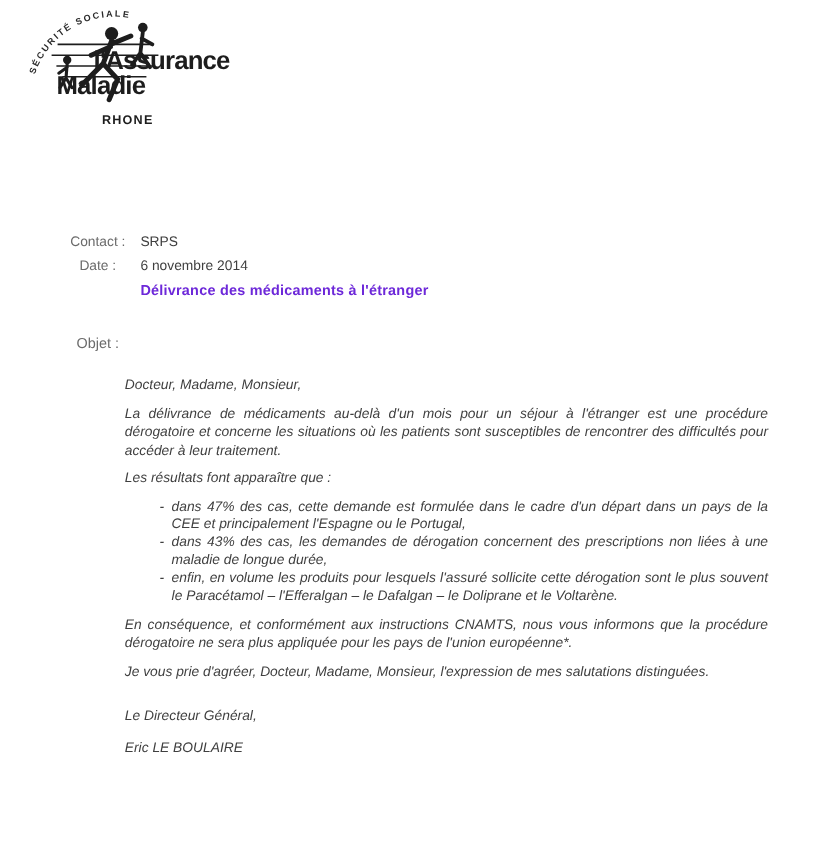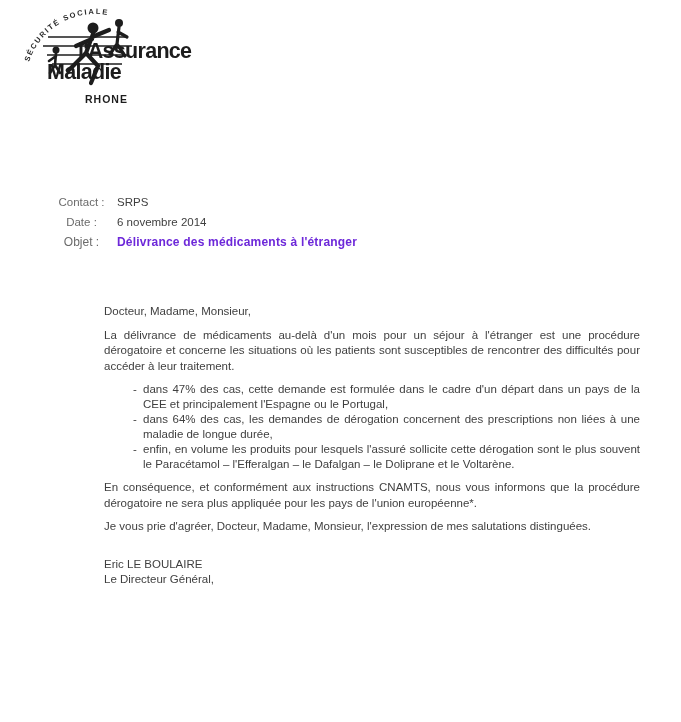--- a/index.html
+++ b/index.html
@@ -13,26 +13,26 @@
   }
   
   .logo{position:absolute;left:16px;top:6px;width:200px;height:108px;}
   .logo svg{display:block;}
   
   .meta{position:absolute;left:58px;top:196px;font-size:11.5px;}
   .meta-row{display:flex;margin-bottom:7.5px;line-height:12.5px;}
   .meta-label{flex:none;width:47px;color:#6b6b6b;text-align:center;}
   .meta-value{color:#3f3f3f;white-space:nowrap;margin-left:12px;}
   .objet-row{margin-top:6px;}
-  .objet-row .meta-label{font-size:12px;}
+  .objet-row .meta-label{font-size:12px;margin-top:44px;}
   .objet-row .meta-value{font-weight:bold;font-size:12px;color:#6d28d9;letter-spacing:0.2px;}
   
   .body-block{
-    position:absolute;left:104px;top:304px;width:536px;
-    font-size:11.5px;line-height:15.5px;
+    position:absolute;left:104px;top:314px;width:536px;
+    font-size:11.5px;line-height:15.5px;font-style:italic;
   }
   .body-block p{margin:0 0 8px;}
   .para{text-align:justify;}
   .bullets{list-style:none;margin:0 0 9px;padding:0;line-height:14.9px;}
   .bullet{display:flex;}
   .bullet .marker{flex:none;width:10px;margin-left:29px;}
   .bullet .btext{flex:1;text-align:justify;}
   .closing{margin-bottom:22px !important;}
   .sig-title{margin-bottom:11px !important;}
   .sig-name{margin-bottom:0 !important;}
@@ -88,38 +88,39 @@
       <span class="meta-value">Délivrance des médicaments à l'étranger</span>
     </div>
   </div>
 
   <div class="body-block">
     <p class="line">Docteur, Madame, Monsieur,</p>
 
     <p class="para">La délivrance de médicaments au-delà d'un mois pour un séjour à l'étranger est une procédure dérogatoire et concerne les situations où les patients sont susceptibles de rencontrer des difficultés pour accéder à leur traitement.</p>
 
 
+    <p class="line">Les résultats font apparaître que :</p>
 
     <ul class="bullets">
       <li class="bullet">
         <span class="marker">-</span>
         <span class="btext">dans 47% des cas, cette demande est formulée dans le cadre d'un départ dans un pays de la CEE et principalement l'Espagne ou le Portugal,</span>
       </li>
       <li class="bullet">
         <span class="marker">-</span>
-        <span class="btext">dans 64% des cas, les demandes de dérogation  concernent des prescriptions non liées à une maladie de longue durée,</span>
+        <span class="btext">dans 43% des cas, les demandes de dérogation  concernent des prescriptions non liées à une maladie de longue durée,</span>
       </li>
       <li class="bullet">
         <span class="marker">-</span>
         <span class="btext">enfin, en volume les produits pour lesquels l'assuré sollicite cette dérogation sont  le plus souvent le Paracétamol – l'Efferalgan – le Dafalgan – le Doliprane et le Voltarène.</span>
       </li>
     </ul>
 
     <p class="para">En conséquence, et conformément aux instructions CNAMTS, nous vous informons que la procédure dérogatoire ne sera plus appliquée pour les pays  de l'union européenne*.</p>
 
 
     <p class="line closing">Je vous prie d'agréer, Docteur, Madame, Monsieur, l'expression de mes salutations distinguées.</p>
 
+    <p class="line sig-title">Le Directeur Général,</p>
     <p class="line sig-name">Eric LE BOULAIRE</p>
-    <p class="line sig-title">Le Directeur Général,</p>
   </div>
 
 </div>
 
 </body></html>

